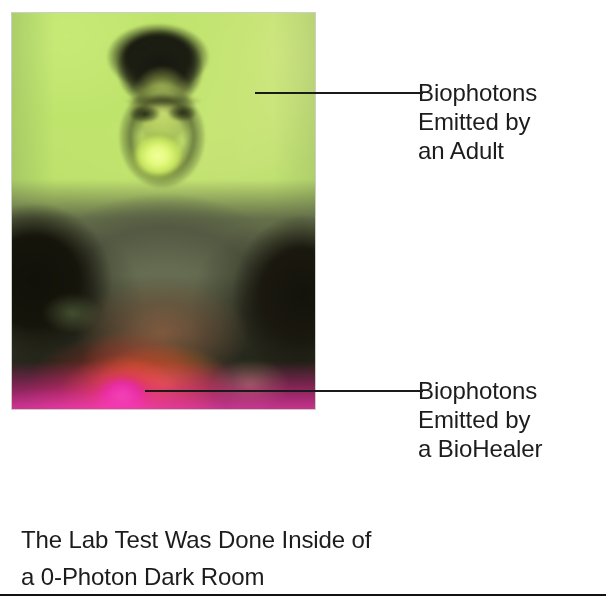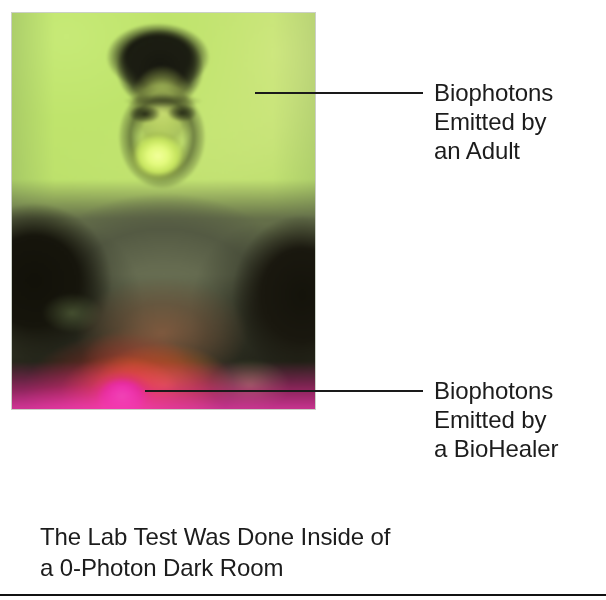--- a/index.html
+++ b/index.html
@@ -157,38 +157,38 @@
     position: absolute;
     height: 2px;
     background: #1a1a1a;
   }
   .leader-1 { left: 255px; top: 92px;  width: 168px; }
   .leader-2 { left: 145px; top: 390px; width: 278px; }
 
   
   .callout {
     position: absolute;
-    left: 434px;
+    left: 418px;
     color: #1c1c1c;
     font-size: 24px;
     line-height: 29px;
     letter-spacing: -0.1px;
     white-space: pre-line;
   }
   .callout-1 { top: 78px; }
   .callout-2 { top: 376px; }
 
   
   .caption {
     position: absolute;
-    left: 40px;
+    left: 21px;
     top: 521px;
     color: #1c1c1c;
     font-size: 24px;
-    line-height: 31px;
+    line-height: 37px;
     letter-spacing: -0.1px;
     white-space: pre-line;
   }
 
   
   .bottom-rule {
     position: absolute;
     left: 0;
     top: 594px;
     width: 606px;

